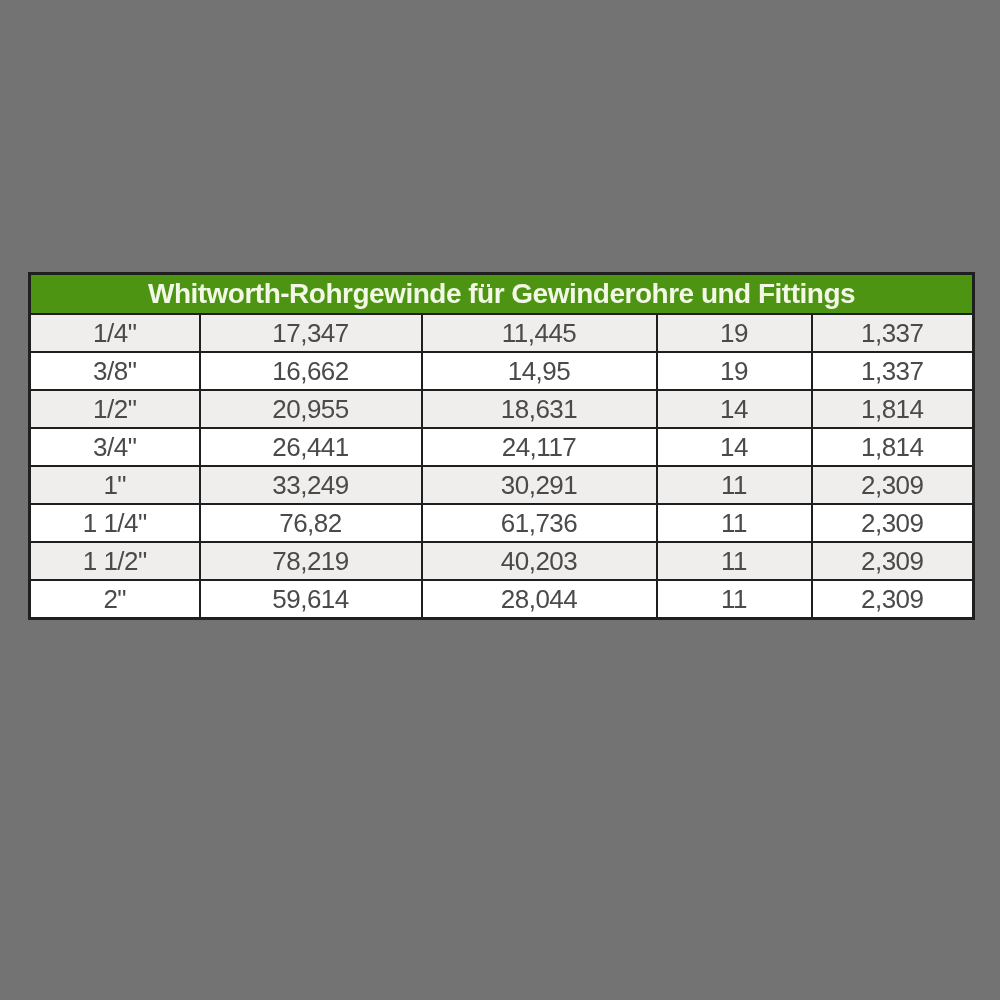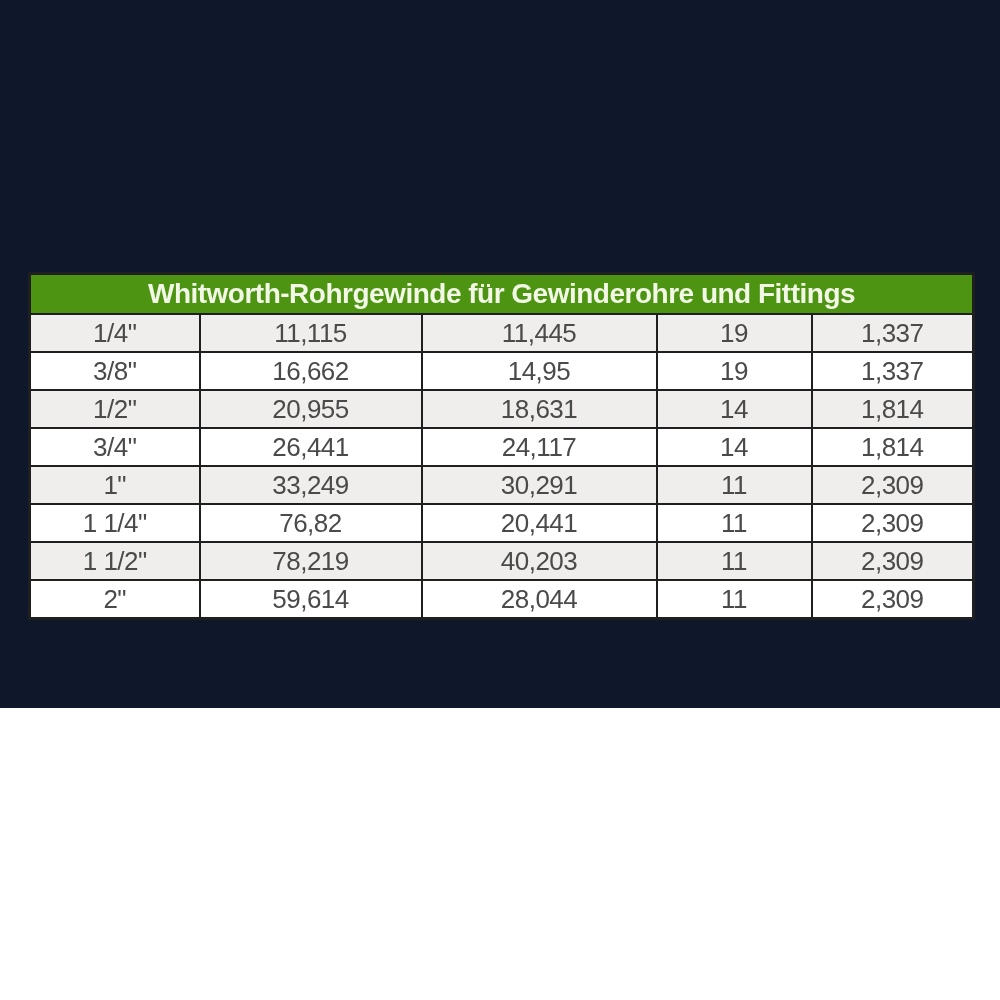--- a/index.html
+++ b/index.html
@@ -4,22 +4,22 @@
 <style>
   html, body {
     margin: 0;
     padding: 0;
     background: #ffffff;
     font-family: "Liberation Sans", sans-serif;
   }
   .stage {
     position: relative;
     width: 1000px;
-    height: 708px;
-    background: #0f172a;
+    height: 1000px;
+    background: #737373;
     overflow: hidden;
   }
   table.whitworth {
     position: absolute;
     left: 28px;
     top: 272px;
     width: 944px;
     border-collapse: collapse;
     table-layout: fixed;
     border: 3px solid var(--border-color, #1f1f1f);
@@ -71,21 +71,21 @@
       <col style="width:235px">
       <col style="width:155px">
       <col style="width:162px">
     </colgroup>
     <tbody>
         <tr class="title-row">
       <td colspan="5">Whitworth-Rohrgewinde für Gewinderohre und Fittings</td>
     </tr>
     <tr class="data-row shaded">
       <td>1/4"</td>
-      <td>11,115</td>
+      <td>17,347</td>
       <td>11,445</td>
       <td>19</td>
       <td>1,337</td>
     </tr>
     <tr class="data-row">
       <td>3/8"</td>
       <td>16,662</td>
       <td>14,95</td>
       <td>19</td>
       <td>1,337</td>
@@ -107,21 +107,21 @@
     <tr class="data-row shaded">
       <td>1"</td>
       <td>33,249</td>
       <td>30,291</td>
       <td>11</td>
       <td>2,309</td>
     </tr>
     <tr class="data-row">
       <td>1 1/4"</td>
       <td>76,82</td>
-      <td>20,441</td>
+      <td>61,736</td>
       <td>11</td>
       <td>2,309</td>
     </tr>
     <tr class="data-row shaded">
       <td>1 1/2"</td>
       <td>78,219</td>
       <td>40,203</td>
       <td>11</td>
       <td>2,309</td>
     </tr>

